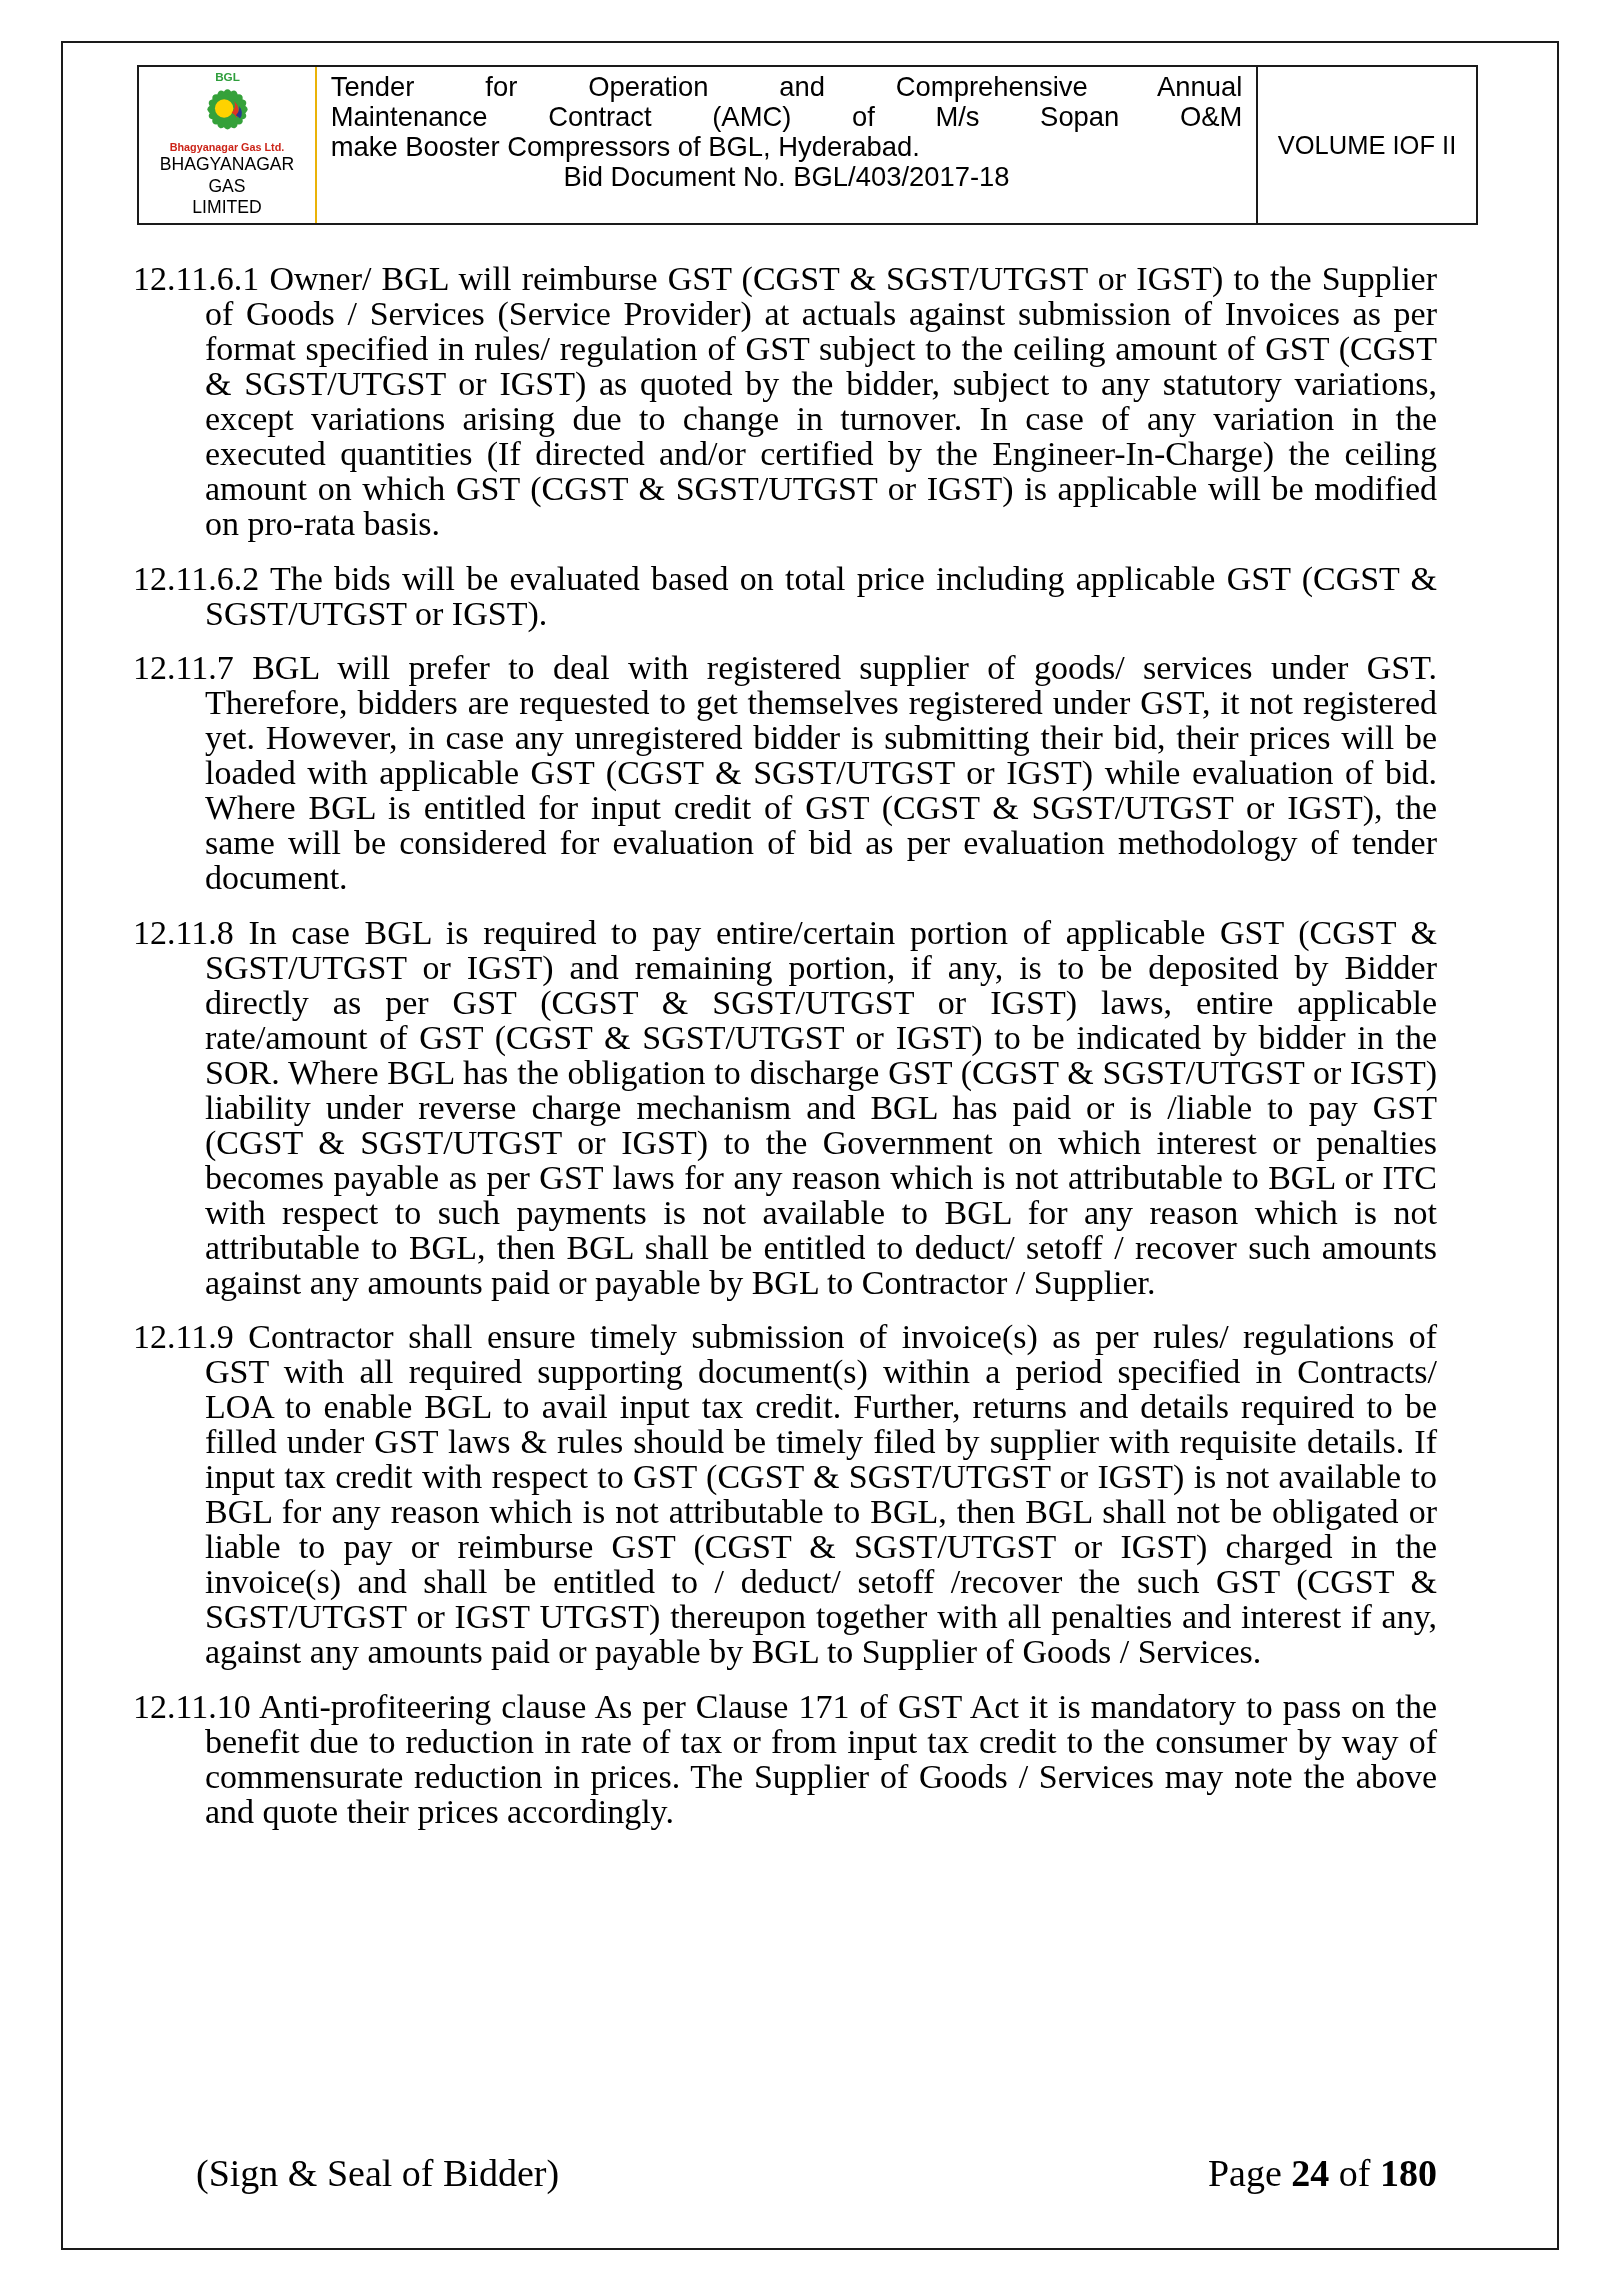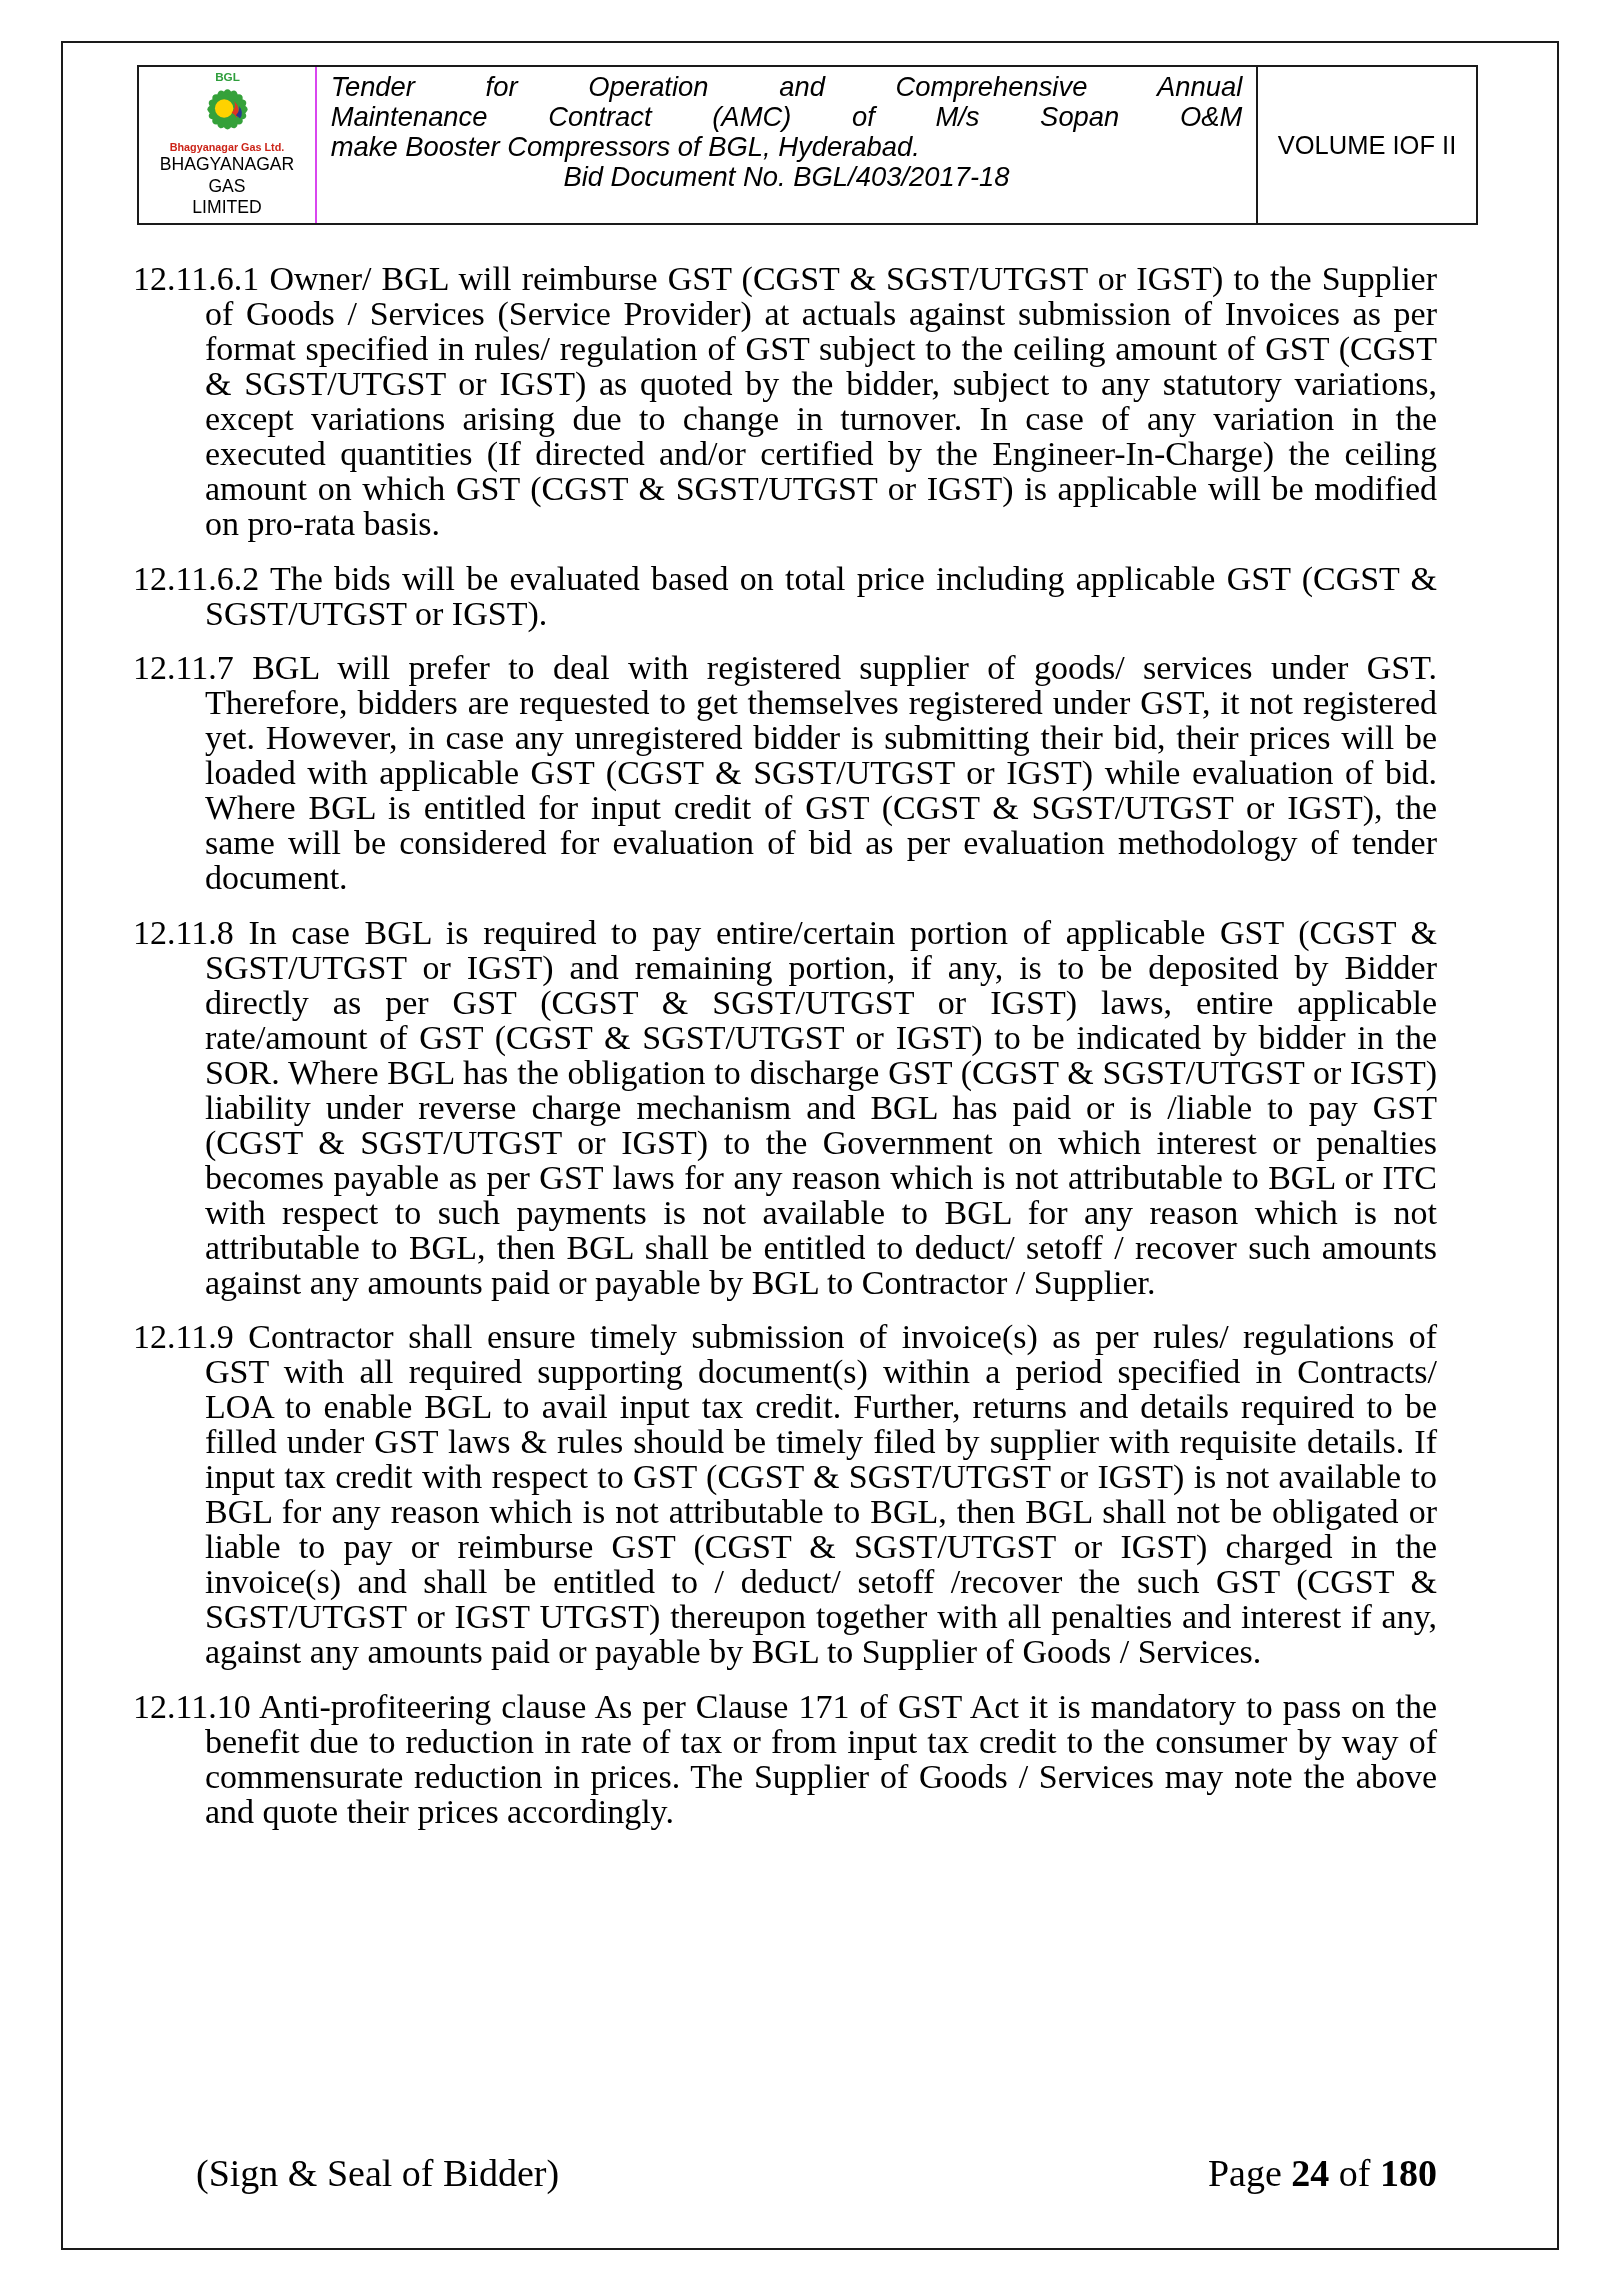--- a/index.html
+++ b/index.html
@@ -24,42 +24,42 @@
     position: absolute;
     left: 74px; top: 21.6px;
     width: 1341px;
     display: flex;
     border: 2px solid #1a1a1a;
     background: #fff;
   }
   .cell { min-height: 133px; }
   .logo-cell {
     width: 178px;
-    border-right: 2px solid #d946ef;
+    border-right: 2px solid #eab308;
     display: flex; flex-direction: column; align-items: center;
     padding: 3.9px 3.9px 3.9px 3.9px;
     text-align: center;
   }
   .logo-caption {
     font-family: "Liberation Sans", sans-serif;
     font-size: 10.8px; line-height: 12.7px;
     color: #cc2418; font-weight: bold;
     white-space: nowrap;
   }
   .company-name {
     font-family: "Liberation Sans", sans-serif;
     font-size: 17.6px; line-height: 21.6px;
     color: #000; margin-top: 0;
   }
   .title-cell {
     flex: 1;
     border-right: 2px solid #1a1a1a;
     padding: 5.9px 13.7px 3.9px 13.7px;
     font-family: "Liberation Sans", sans-serif;
-    font-size: 27.4px; line-height: 30px; font-style: italic;
+    font-size: 27.4px; line-height: 30px;
   }
   .title-line { text-align: justify; text-align-last: justify; }
   .title-line.last { text-align: left; text-align-last: left; }
   .bid-line { text-align: center; text-align-last: center; }
   .volume-cell {
     width: 218px;
     display: flex; flex-direction: row;
     justify-content: center; align-items: center;
     font-family: "Liberation Sans", sans-serif;
     font-size: 25.5px; line-height: 32px;

